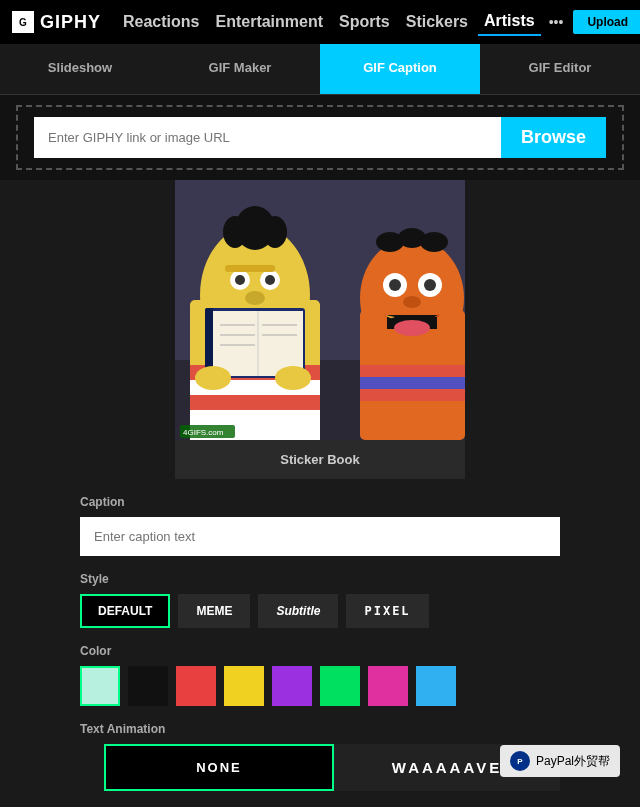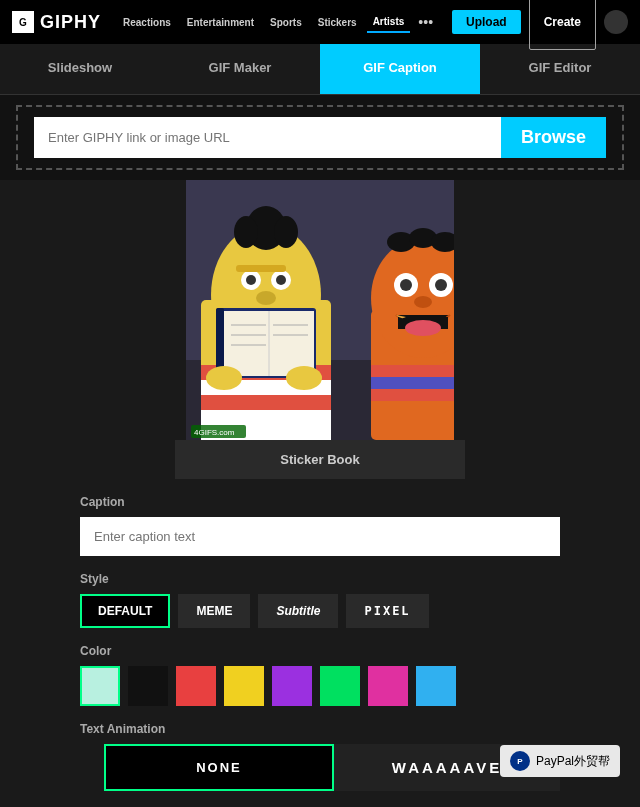--- a/index.html
+++ b/index.html
@@ -39,21 +39,21 @@
       letter-spacing: 1px;
     }
     .nav-links {
       display: flex;
       align-items: center;
       gap: 4px;
       flex: 1;
     }
     .nav-link {
       color: #ccc;
-      font-size: 10px;
+      font-size: 16px;
       font-weight: 600;
       padding: 4px 6px;
       cursor: pointer;
       text-decoration: none;
       white-space: nowrap;
     }
     .nav-more {
       color: #ccc; font-size: 14px; cursor: pointer; padding: 4px;
     }
     .nav-right {
@@ -139,21 +139,21 @@
     }
 
     
     .gif-preview-container {
       display: flex;
       justify-content: center;
       margin: 10px 0 0 0;
       background: #1a1a1a;
     }
     .gif-preview {
-      width: 268px;
+      width: 290px;
       height: 260px;
       background: linear-gradient(135deg, #8B6914 0%, #c8860a 20%, #a0521a 40%, #d4821a 60%, #8B6914 80%, #c8920a 100%);
       position: relative;
       overflow: hidden;
       text-align: right;
     }
     .sub-tab {
       flex: 1;
       text-align: center;
       padding: 12px 8px;

